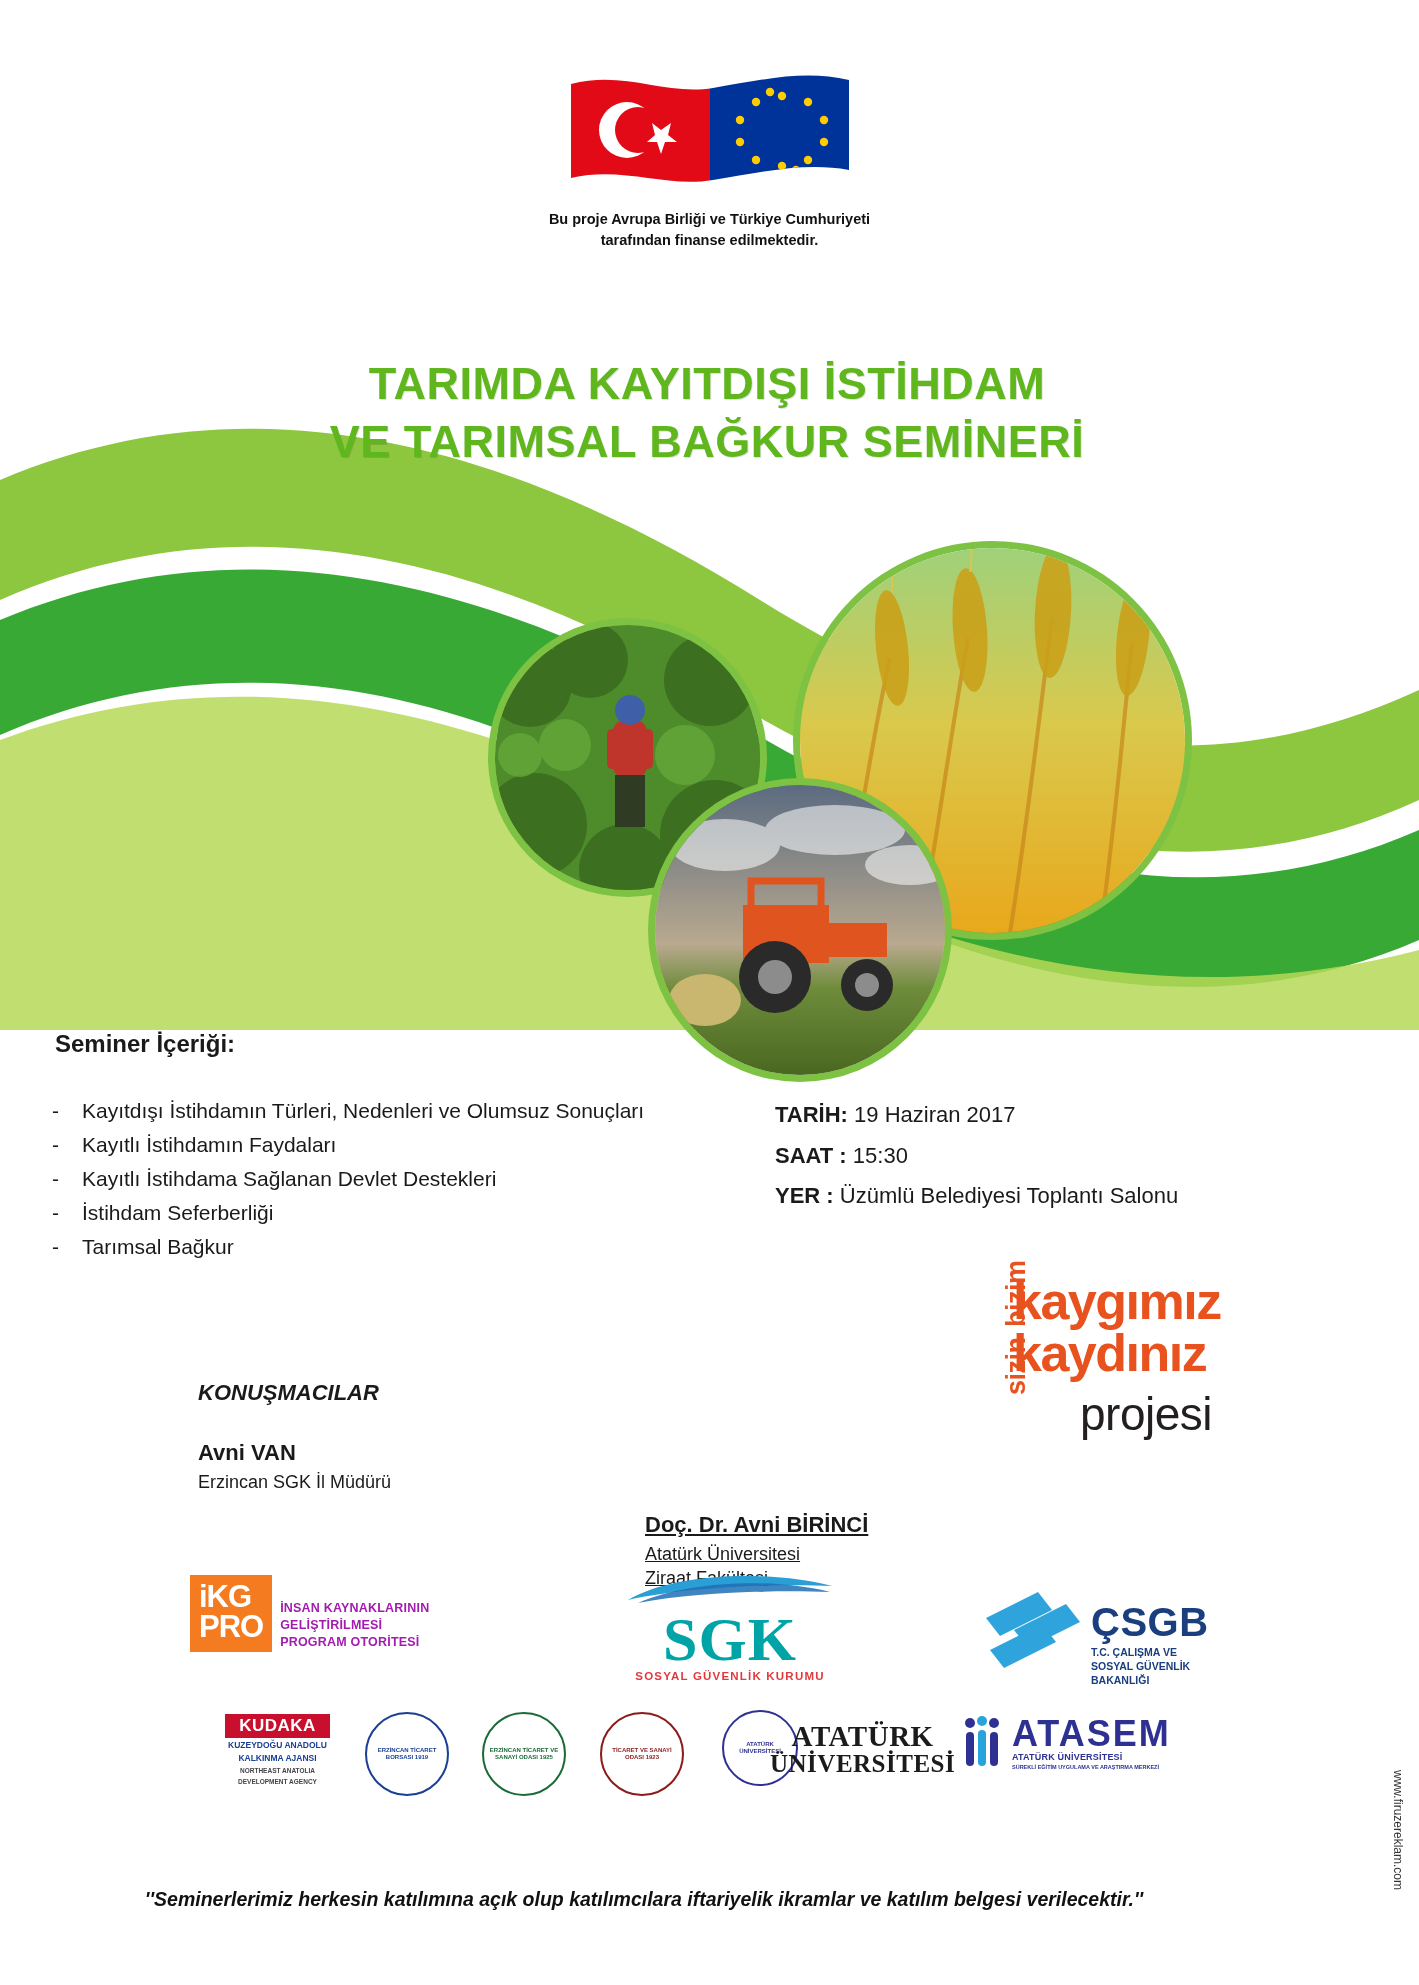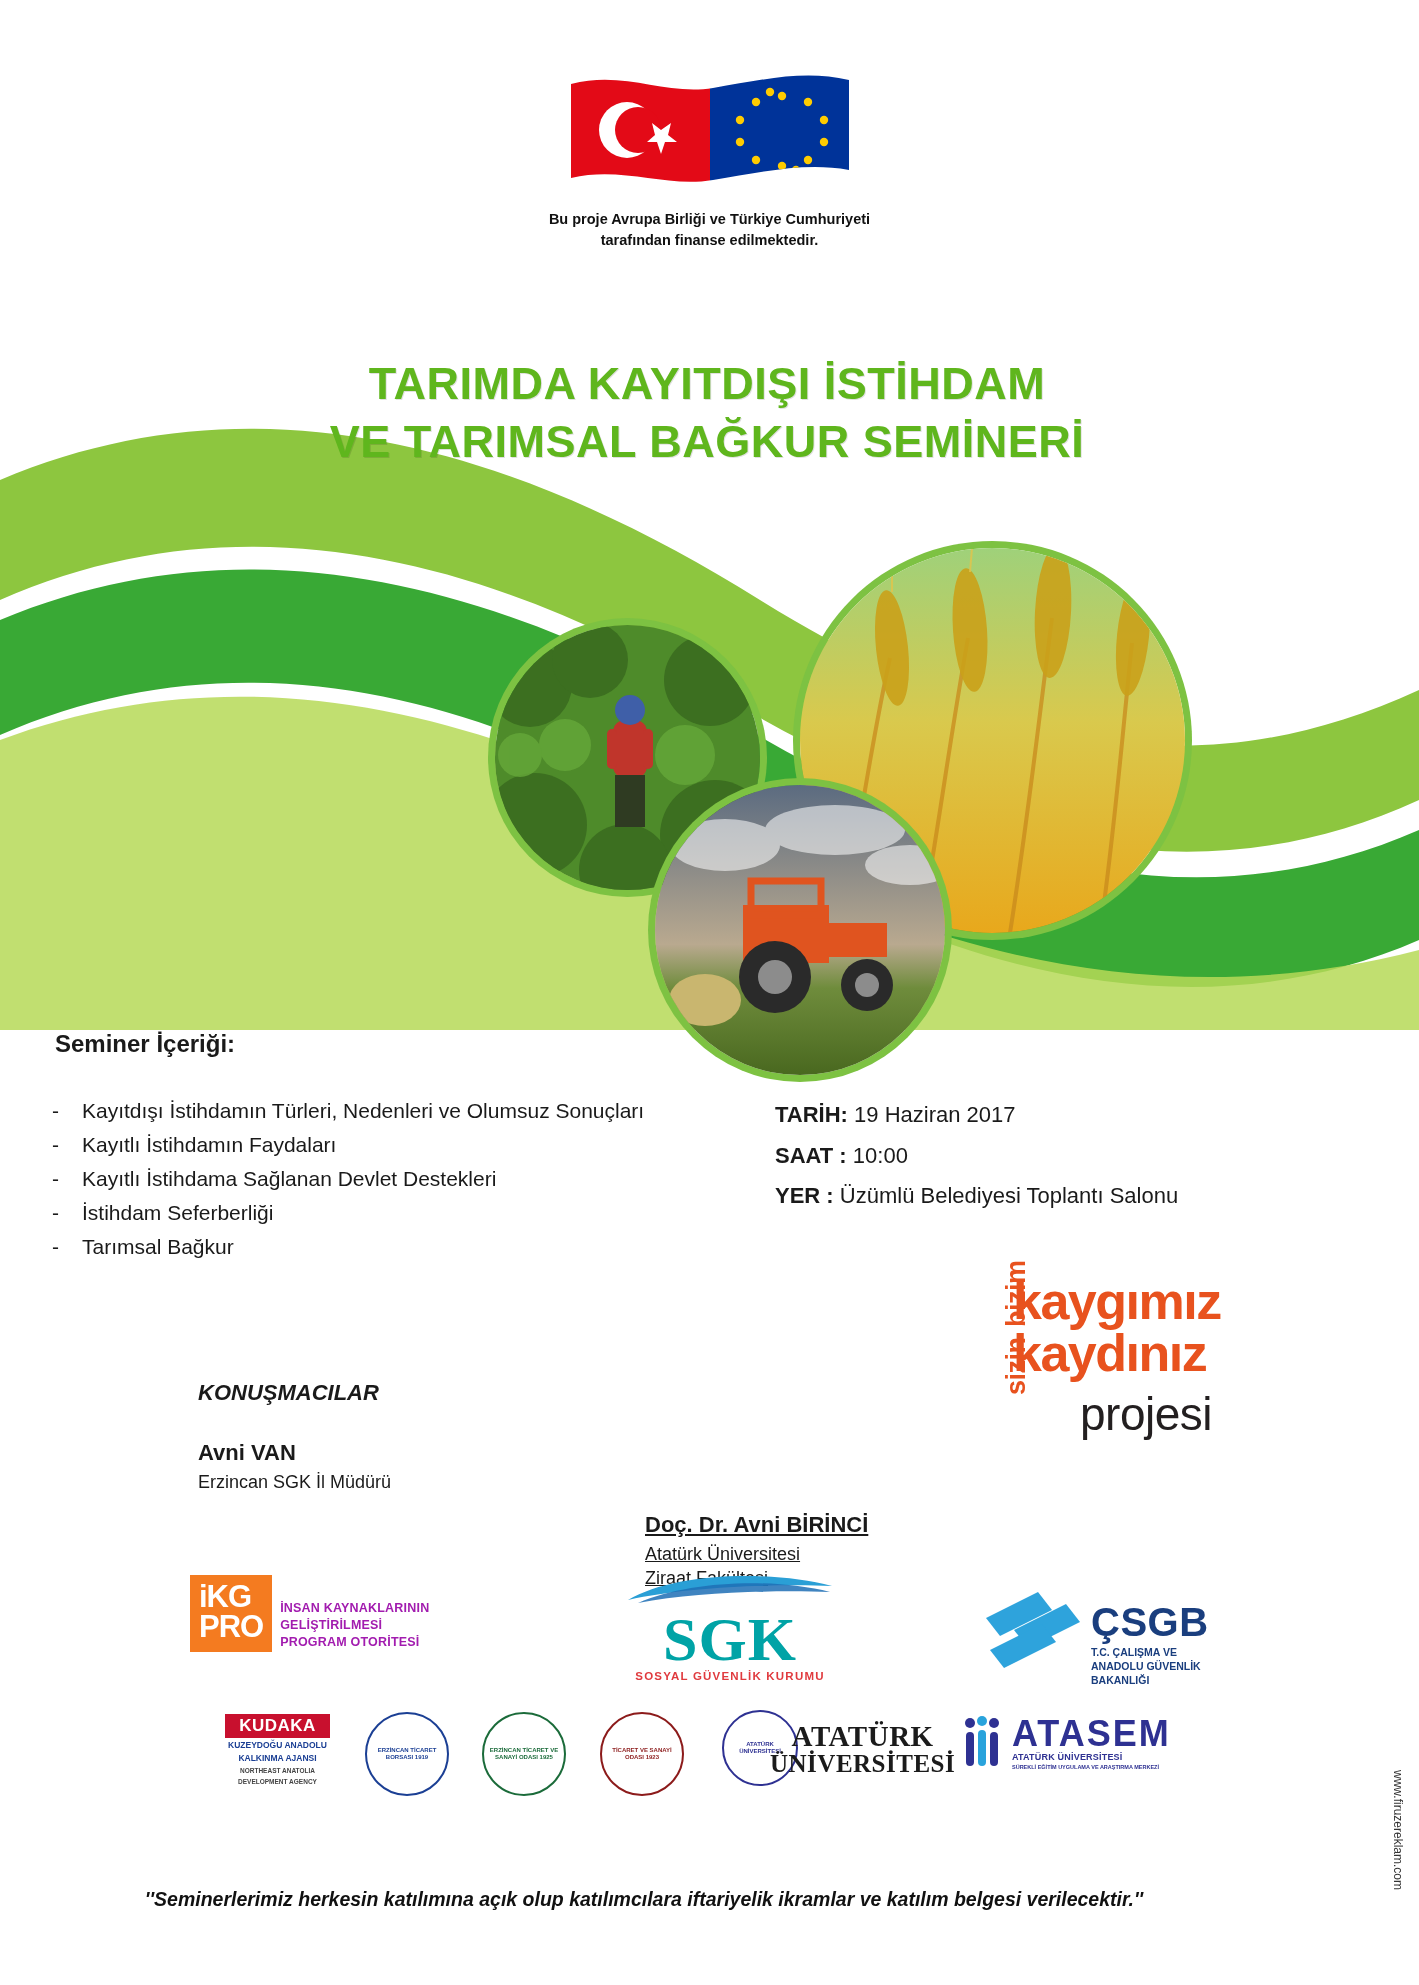--- a/index.html
+++ b/index.html
@@ -512,21 +512,21 @@
   </div>
 </div>
 
 <div class="event-info">
   <div class="event-row">
     <span class="event-label">TARİH:</span>
     <span>19 Haziran 2017</span>
   </div>
   <div class="event-row">
     <span class="event-label">SAAT :</span>
-    <span>10:00</span>
+    <span>15:30</span>
   </div>
   <div class="event-row">
     <span class="event-label">YER    :</span>
     <span>Üzümlü Belediyesi Toplantı Salonu</span>
   </div>
 </div>
 
 <div class="proj-logo">
   <span class="proj-bizim">bizim</span>
   <span class="proj-sizin">sizin</span>
@@ -574,21 +574,21 @@
 
   <div class="lg" style="left:980px; top:8px; display:flex; align-items:center;">
     <svg width="105" height="85" viewBox="0 0 105 85" xmlns="http://www.w3.org/2000/svg">
       <path d="M6,28 L58,2 L72,20 L20,46 Z" fill="#2ea3dc"></path>
       <path d="M34,40 L86,14 L100,32 L48,58 Z" fill="#2ea3dc"></path>
       <path d="M10,60 L62,34 L76,52 L24,78 Z" fill="#2ea3dc"></path>
     </svg>
     <div style="margin-left:6px; padding-top:22px;">
       <div class="csgb-word">ÇSGB</div>
       <div class="csgb-sub">T.C. ÇALIŞMA VE</div>
-      <div class="csgb-sub">ANADOLU GÜVENLİK</div>
+      <div class="csgb-sub">SOSYAL GÜVENLİK</div>
       <div class="csgb-sub">BAKANLIĞI</div>
     </div>
   </div>
 </div>
 
 <div class="logo-row-2">
 
   <div class="lg" style="left:225px; top:14px; width:105px;">
     <div class="kudaka-top">KUDAKA</div>
     <div class="kudaka-mid">KUZEYDOĞU ANADOLU</div>

